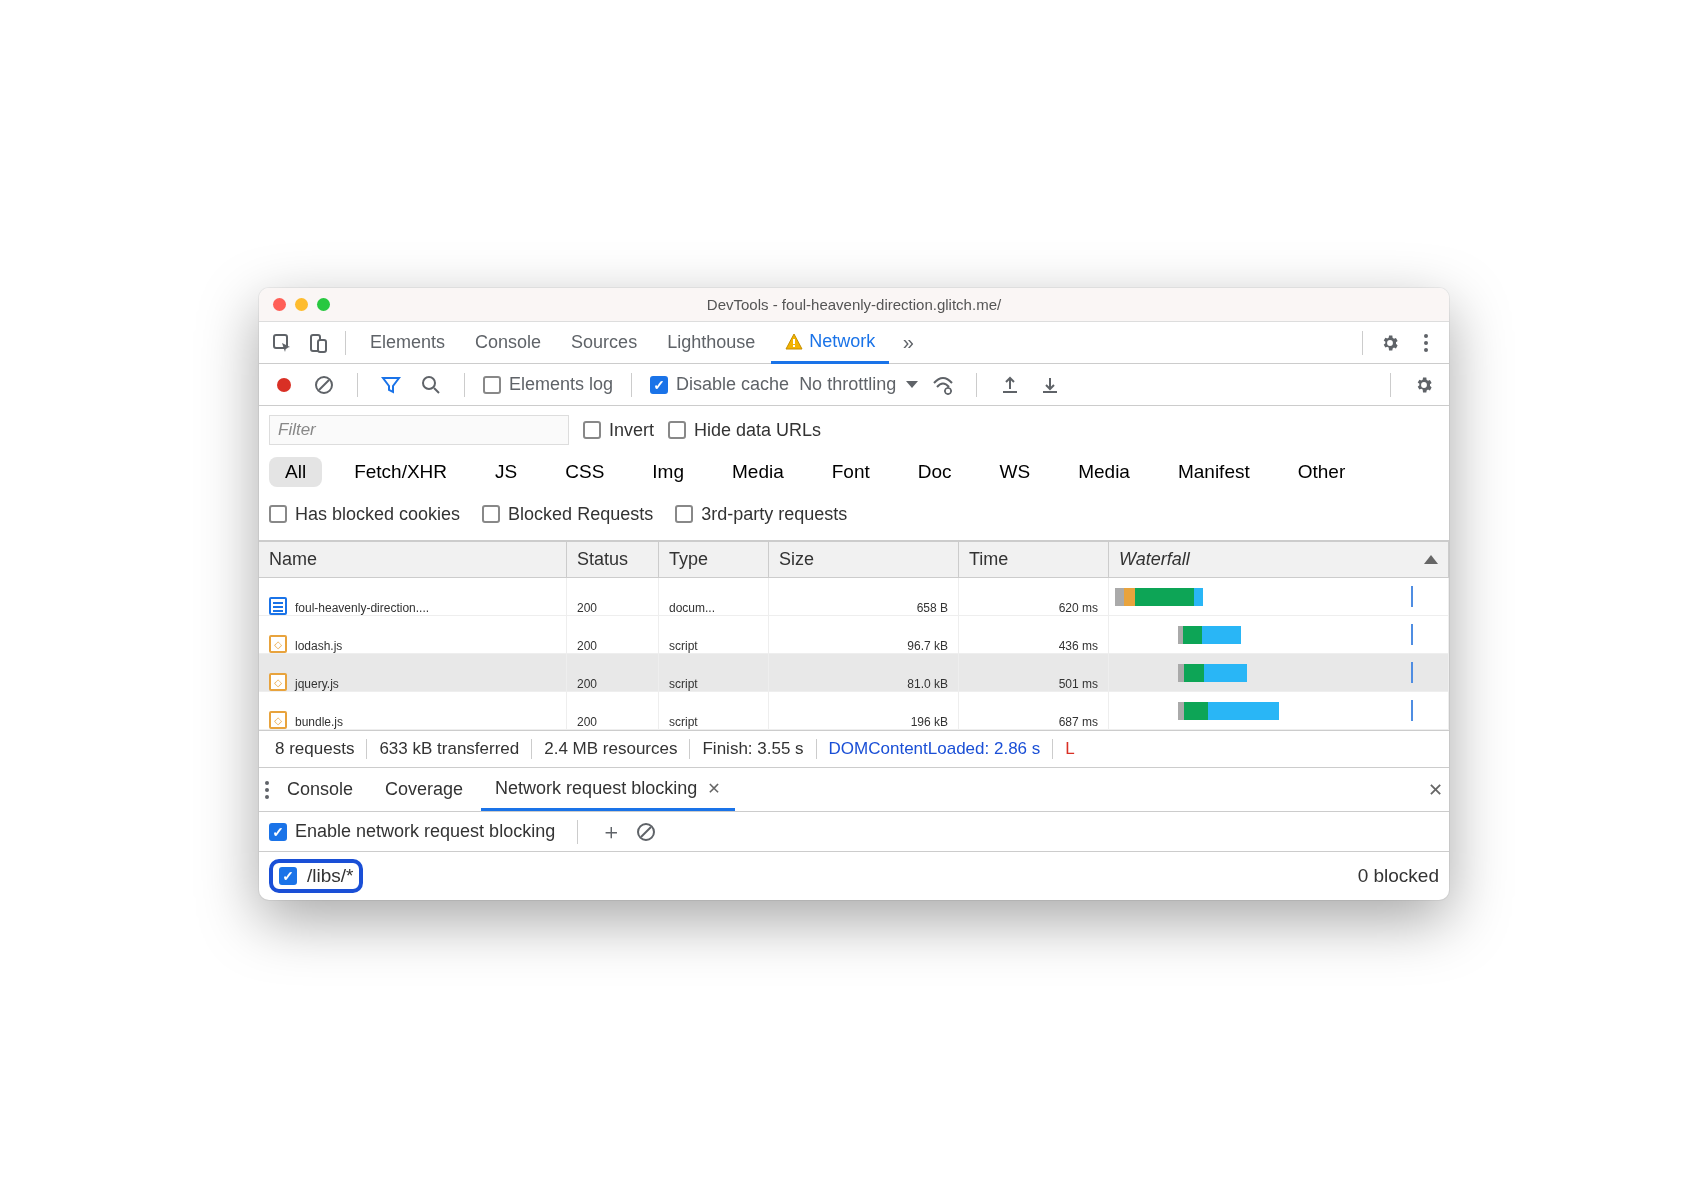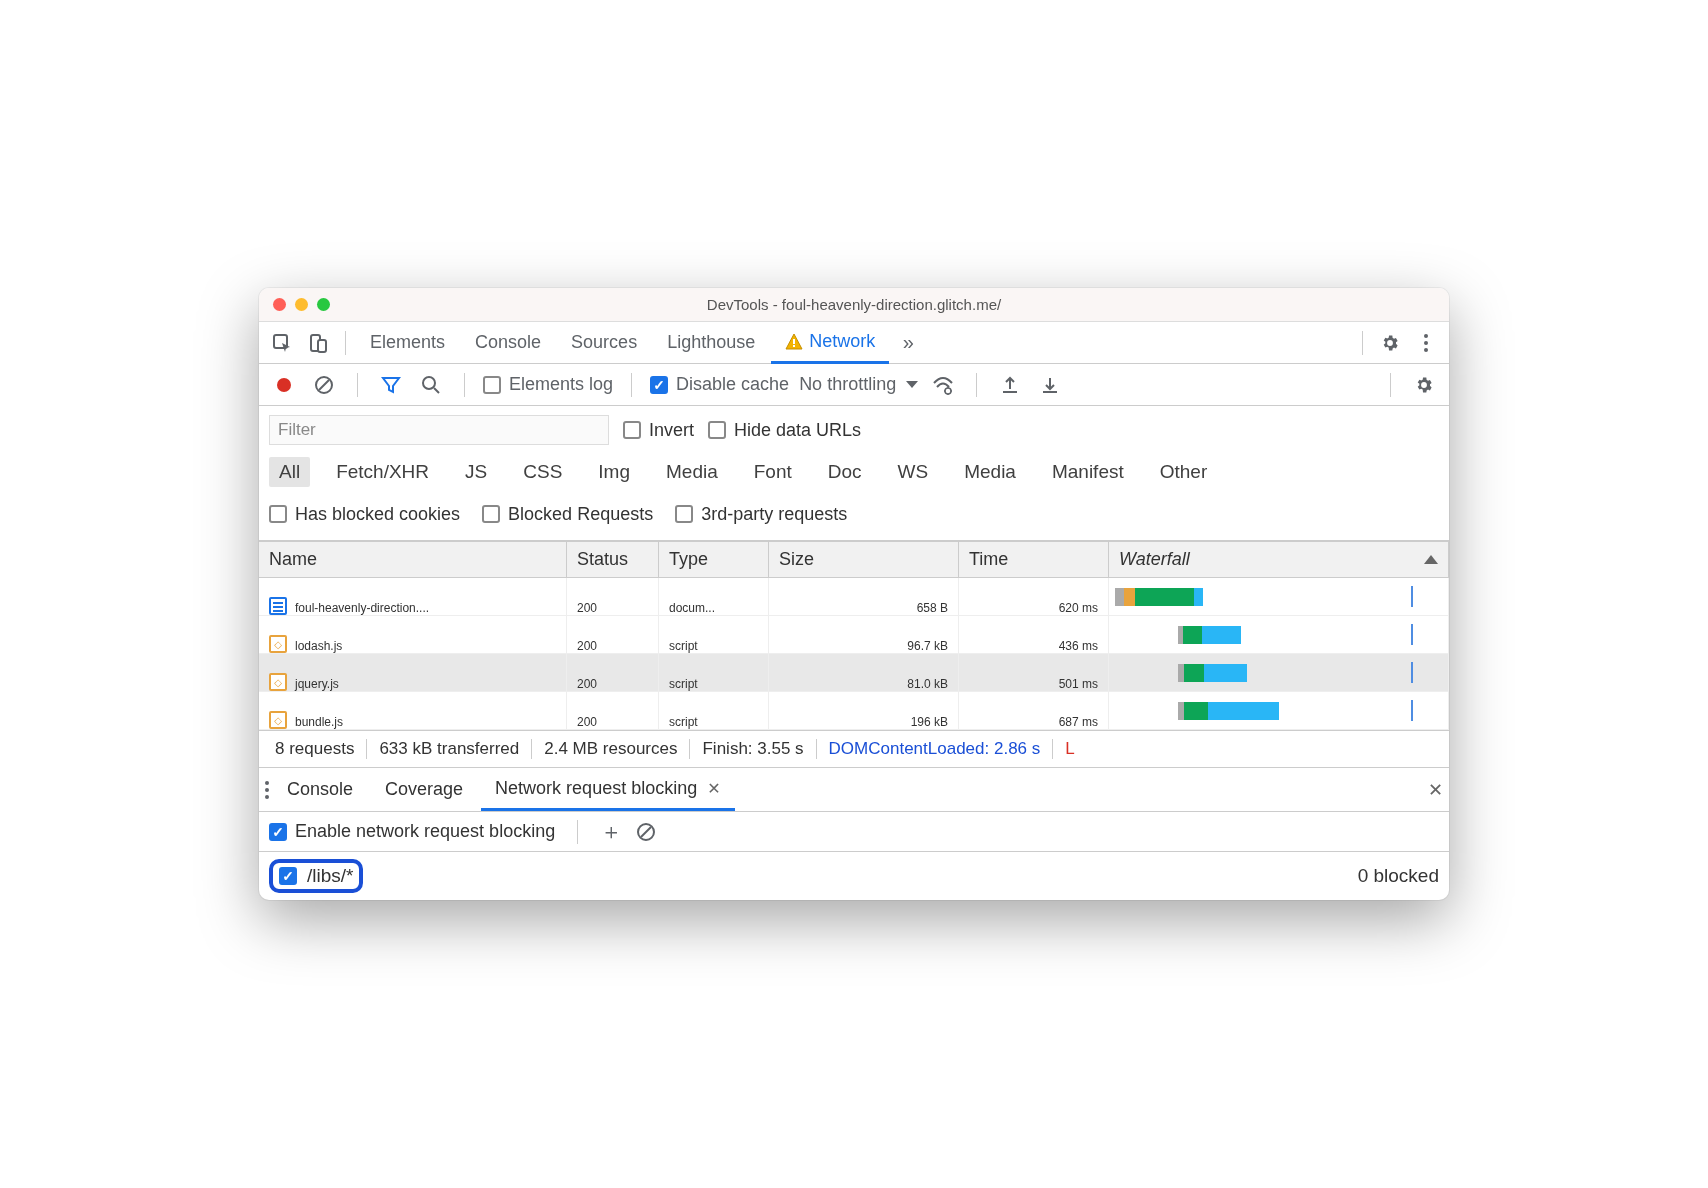--- a/index.html
+++ b/index.html
@@ -54,23 +54,23 @@
 .rec-dot{width:14px;height:14px;border-radius:50%;background:#d93025;}
 .chk{display:flex;align-items:center;gap:8px;font-size:18px;}
 .chkbox{width:18px;height:18px;border:2px solid #888;border-radius:3px;background:#fff;display:inline-flex;align-items:center;justify-content:center;}
 .chkbox.checked{background:#1a73e8;border-color:#1a73e8;}
 .chkbox.checked::after{content:"✓";color:#fff;font-size:14px;font-weight:bold;line-height:1;}
 .throttle{display:flex;align-items:center;gap:10px;font-size:18px;color:#5f6368;}
 .caret-down{width:0;height:0;border-left:6px solid transparent;border-right:6px solid transparent;border-top:7px solid #5f6368;}
 
 .filterbar{border-bottom:1px solid #ccc;padding:6px 10px 8px;}
 .filterrow{display:flex;align-items:center;gap:14px;flex-wrap:wrap;min-height:36px;}
-.filter-input{width:340px;height:30px;border:1px solid #ddd;padding:0 8px;font-size:17px;color:#333;background:#fafafa;}
+.filter-input{width:300px;height:30px;border:1px solid #ddd;padding:0 8px;font-size:17px;color:#333;background:#fafafa;font-style:italic;}
 .filter-input::placeholder{color:#888;}
-.type-pill{padding:4px 10px;border-radius:2px;font-size:19px;color:#404040;}
+.type-pill{padding:4px 16px;border-radius:8px;font-size:19px;color:#000000;}
 .type-pill.active{background:#e4e4e4;}
 
 .table{width:100%;}
 .thead{display:flex;border-bottom:1px solid #ccc;border-top:1px solid #ccc;background:#f1f1f1;}
 .th{padding:7px 10px;font-size:18px;color:#333;border-right:1px solid #ccc;display:flex;align-items:center;}
 .col-name{width:308px;}
 .col-status{width:92px;}
 .col-type{width:110px;}
 .col-size{width:190px;justify-content:flex-start;}
 .col-time{width:150px;}

